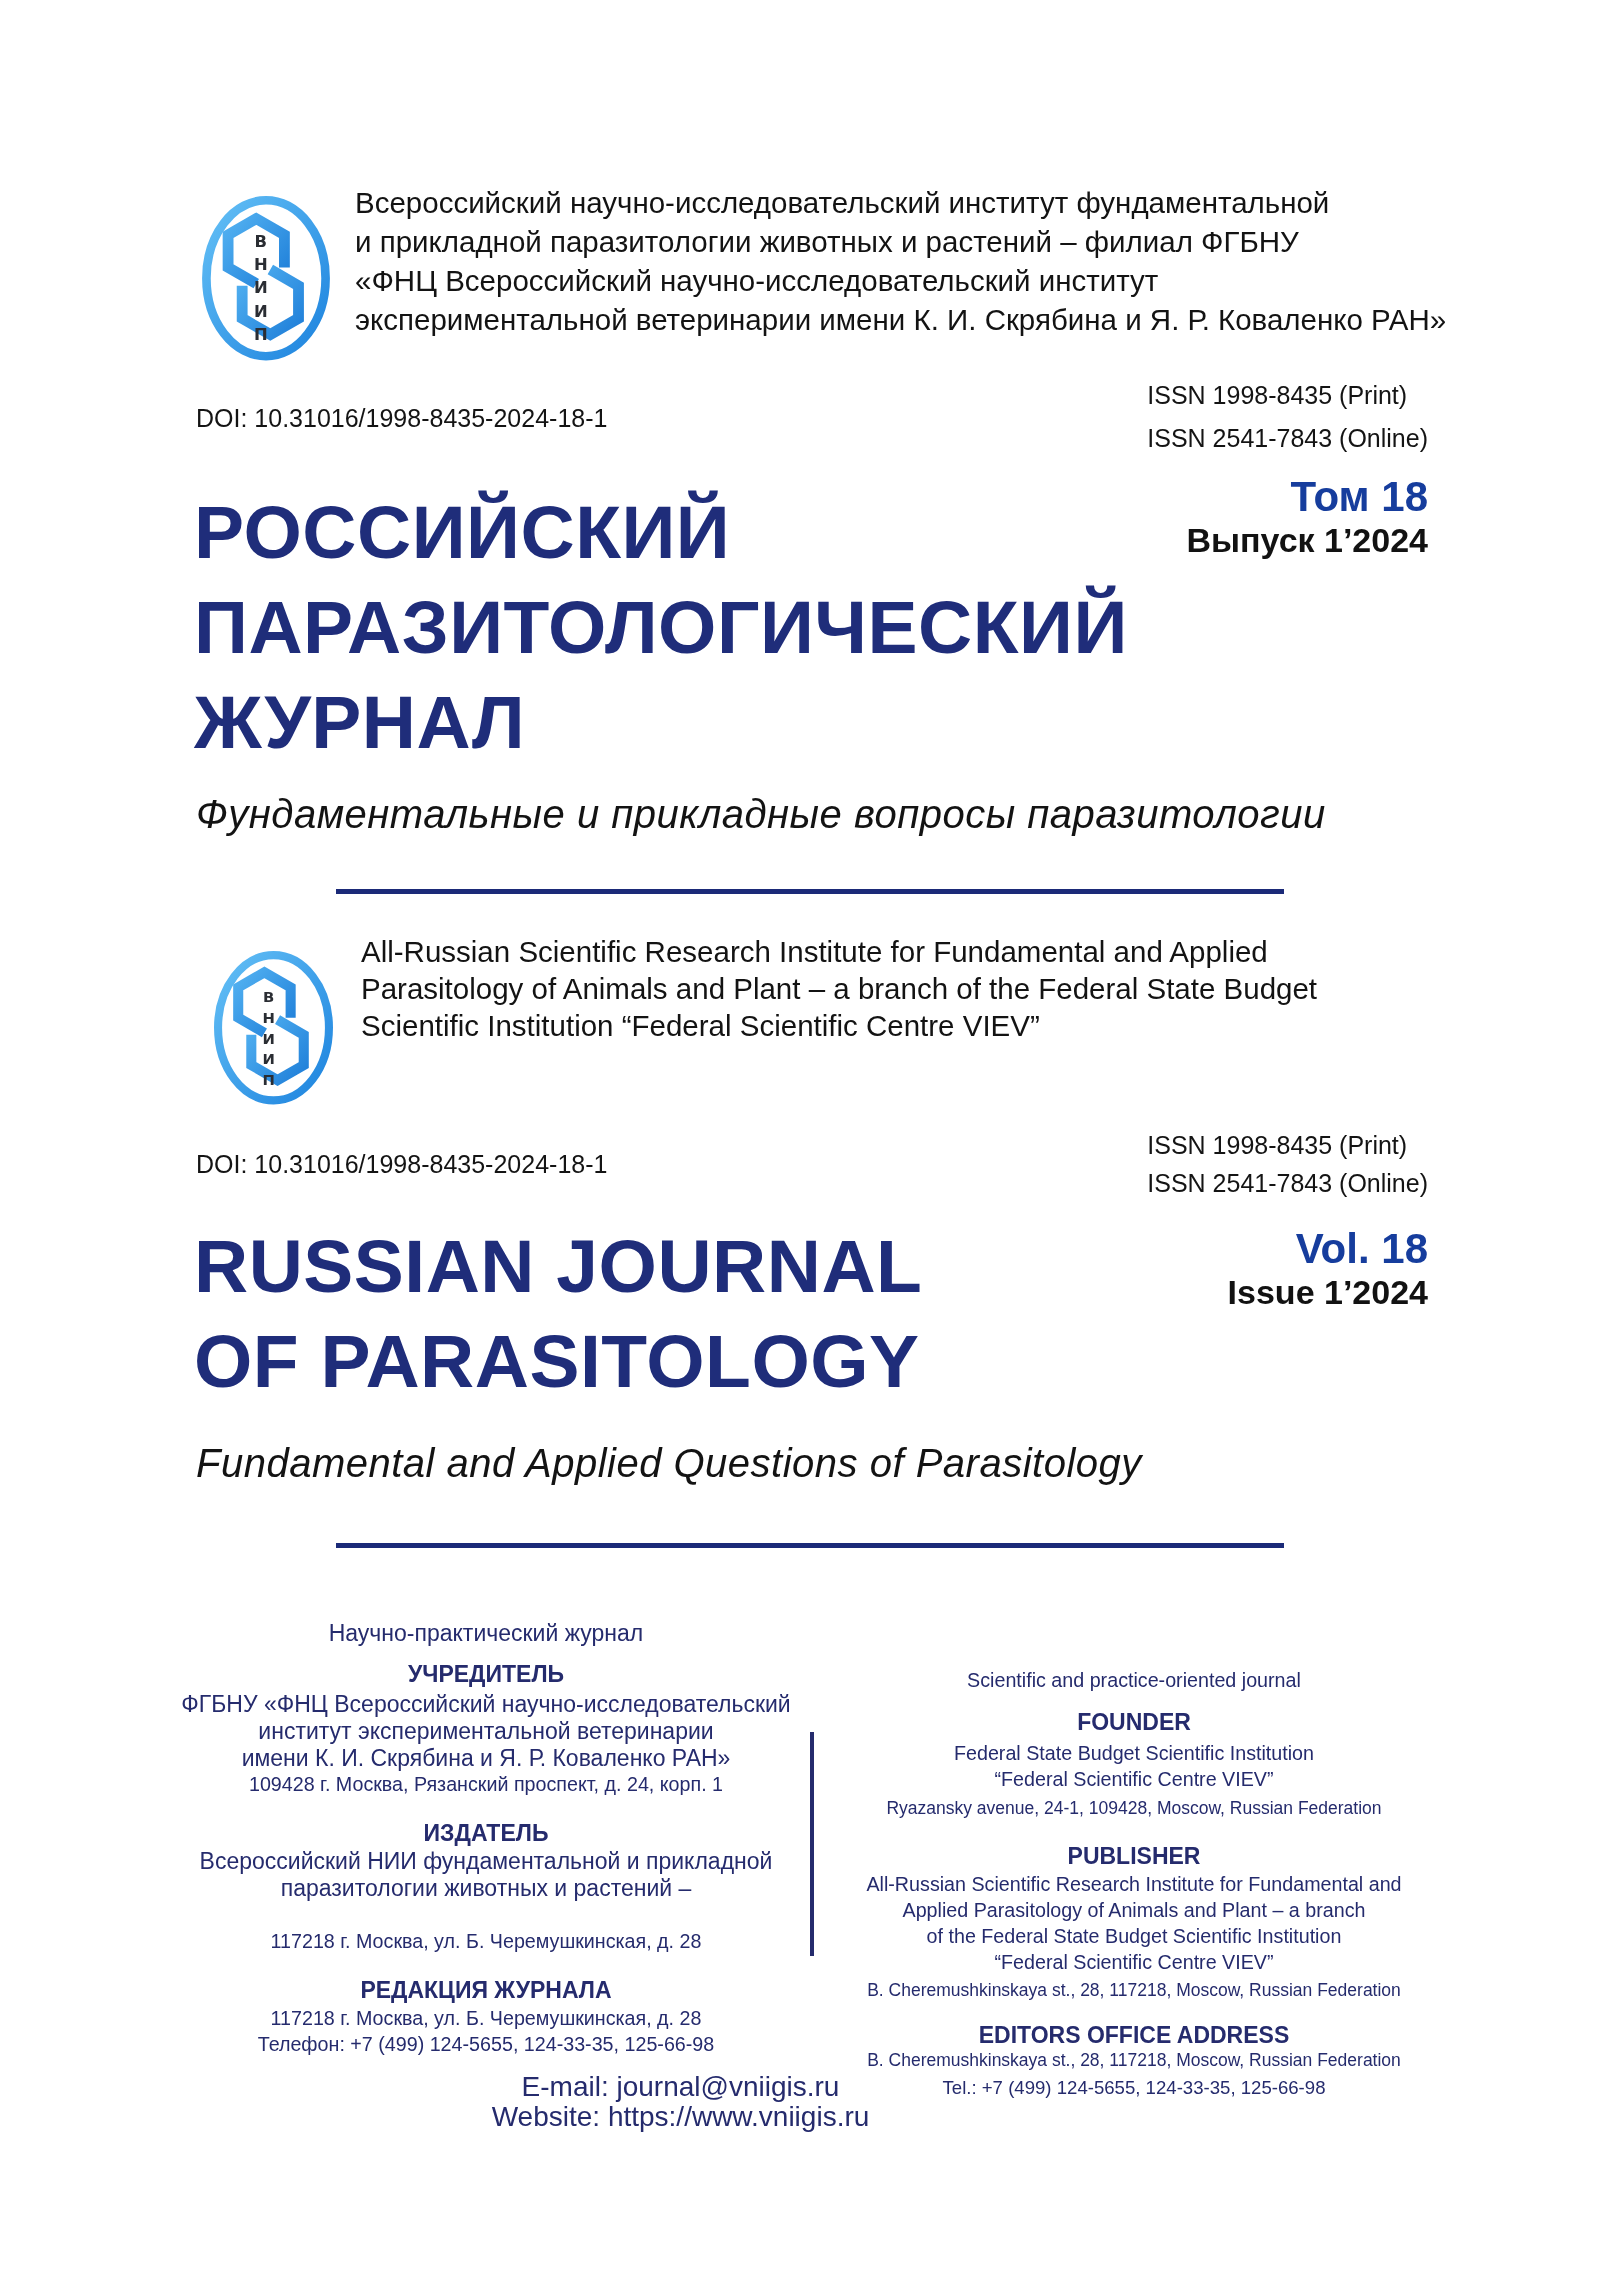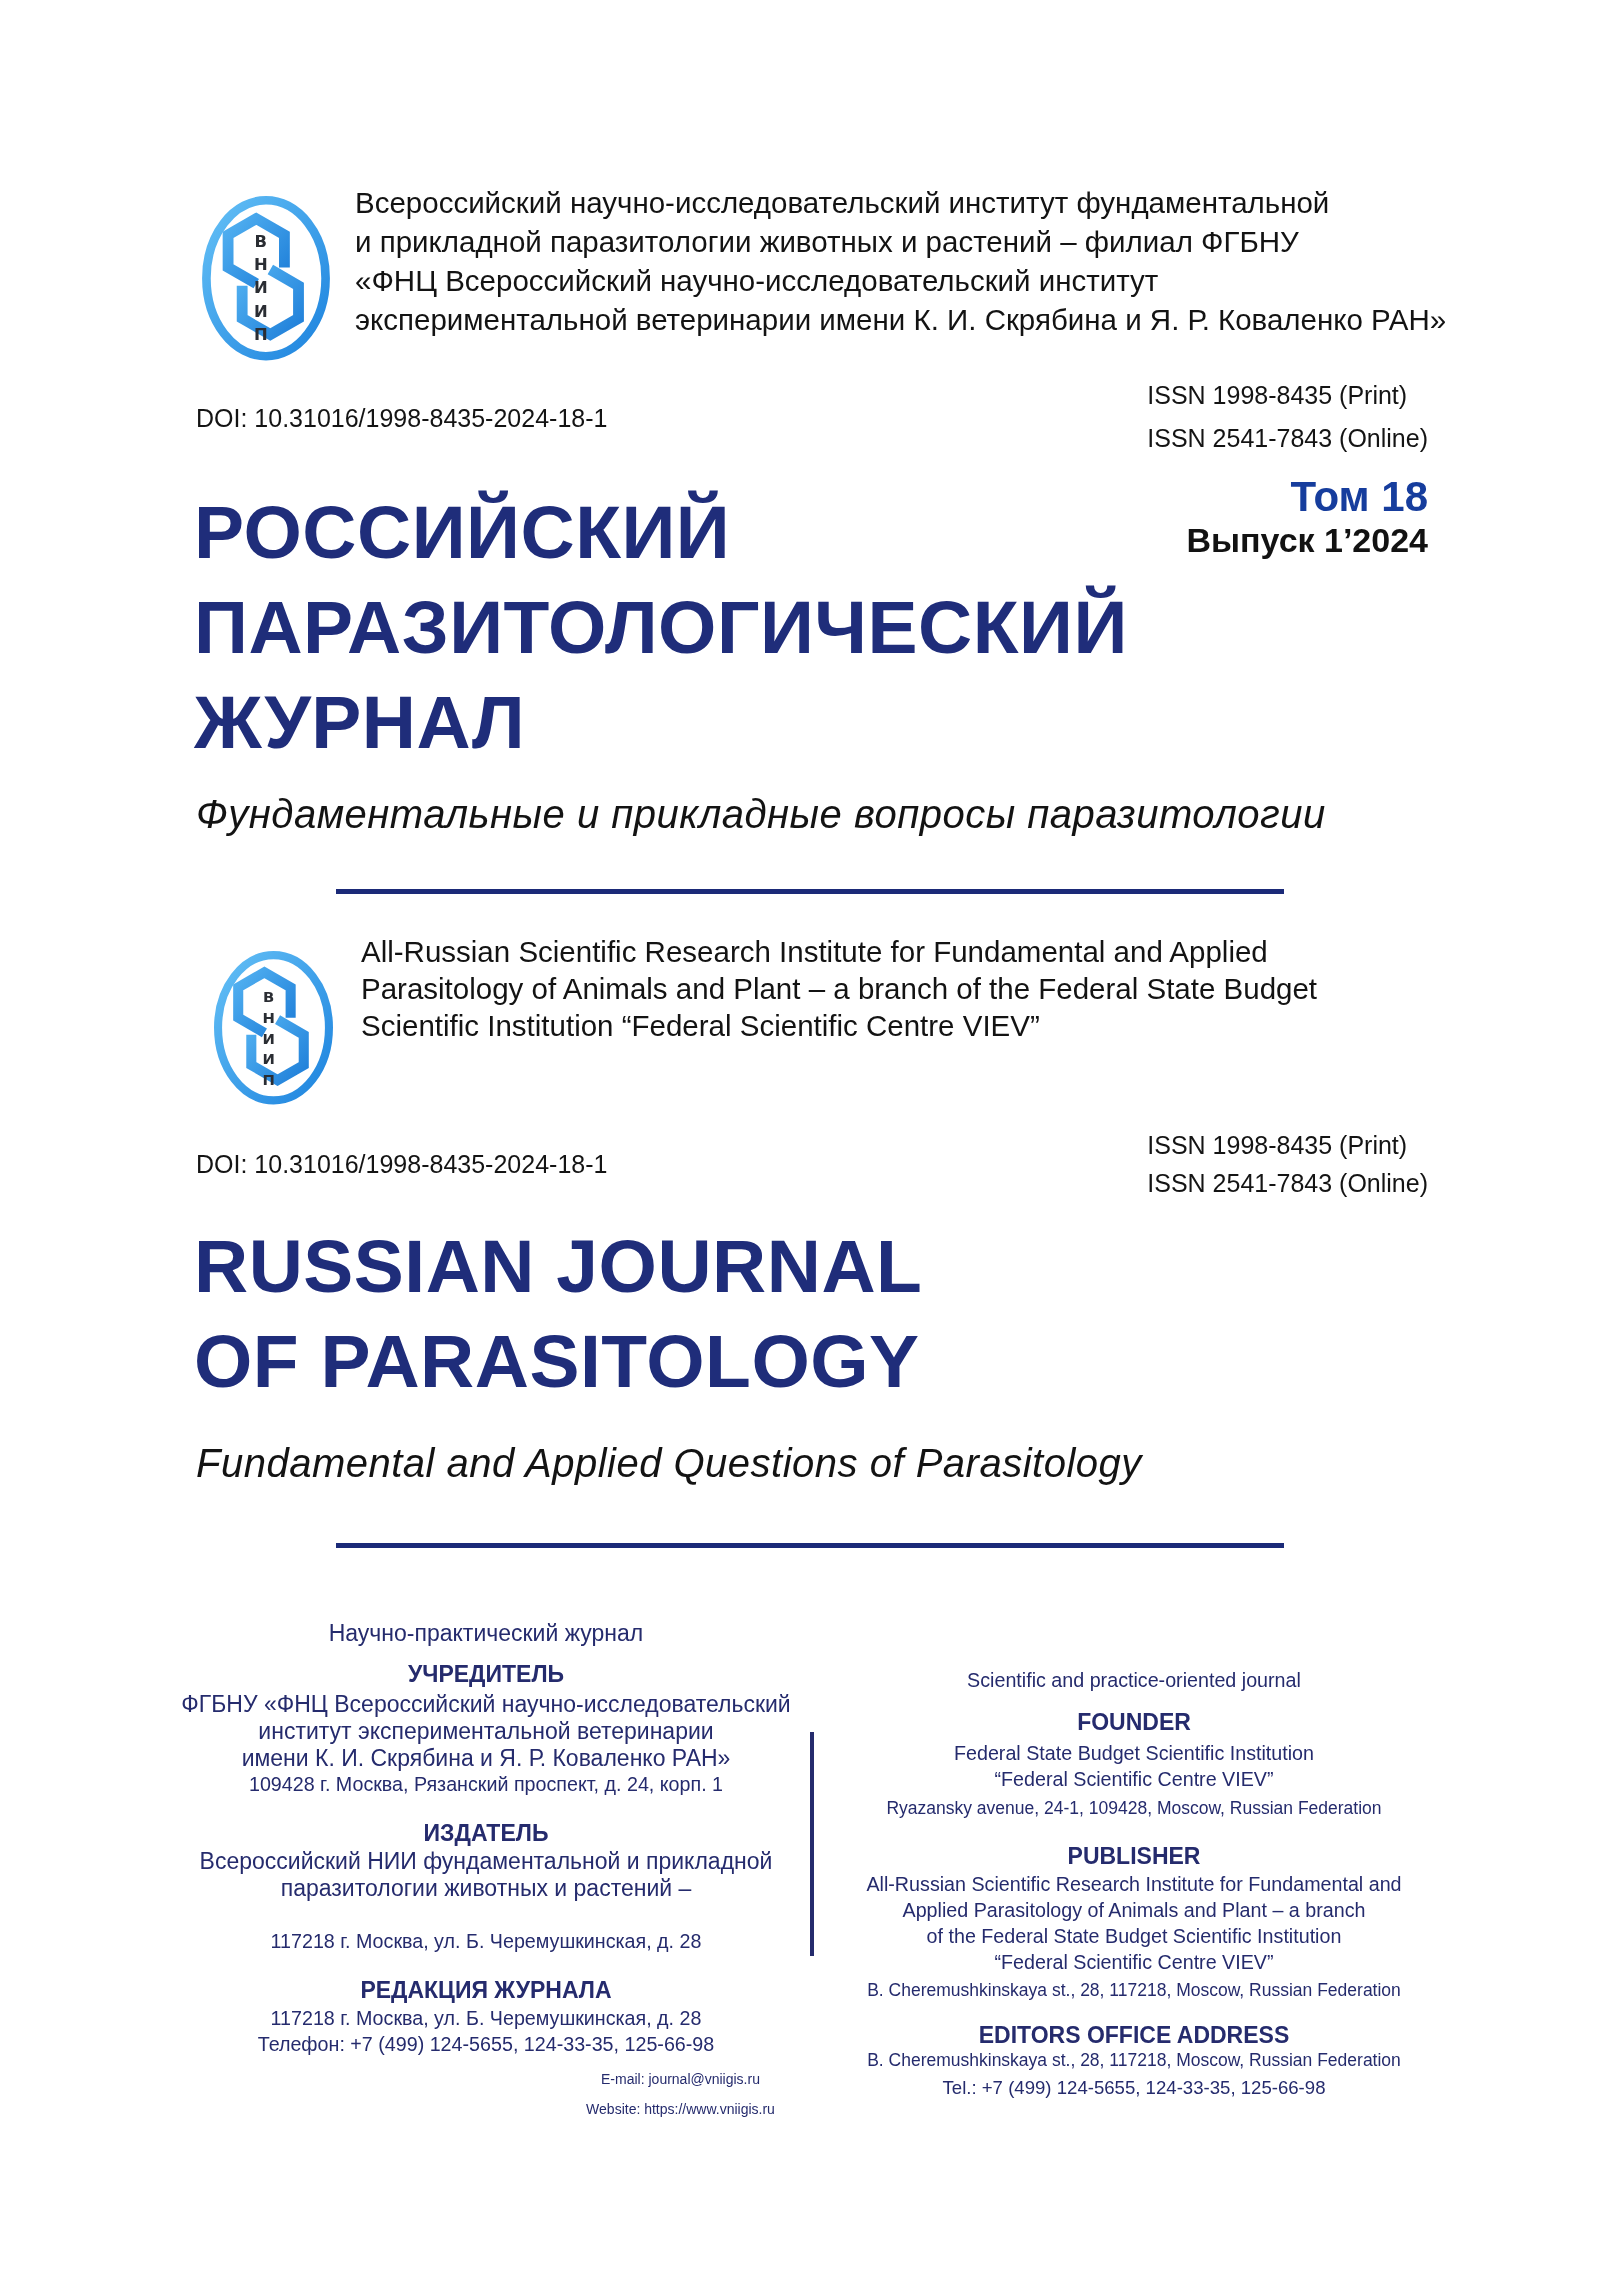--- a/index.html
+++ b/index.html
@@ -75,21 +75,21 @@
   .lt-phone{top:425px;}
   
   .rt-type{top:13px;}  .rt-founder-h{top:53px;}  .rt-founder{top:84px;}
   .rt-addr1{top:142px;} .rt-pub-h{top:187px;}     .rt-pub{top:215px;}
   .rt-addr2{top:324px;} .rt-edit-h{top:366px;}    .rt-addr3{top:394px;}
   .rt-tel{top:421px;}
 
   #vrule{left:810px; top:1732px; width:4.4px; height:224px; background:var(--footer_navy,#252b6d);}
 
   
-  .contact-line{left:0; width:1361px; text-align:center; color:var(--footer_navy,#252b6d); font-size:14px;}
+  .contact-line{left:0; width:1361px; text-align:center; color:var(--footer_navy,#252b6d); font-size:28px;}
   #email{top:2071px;}
   #website{top:2101px;}
 </style>
 </head>
 <body>
 
 <div class="page">
 
   <div class="logo" id="logo-ru">
     <svg viewBox="0 0 240 305">
@@ -167,20 +167,24 @@
   <div class="abs issn" id="issn-en">
     <div>ISSN 1998-8435 (Print)</div>
     <div>ISSN 2541-7843 (Online)</div>
   </div>
 
   <div class="abs jtitle" id="title-en">
     <div>RUSSIAN JOURNAL</div>
     <div>OF PARASITOLOGY</div>
   </div>
 
+  <div class="abs volblock" id="vol-en">
+    <div class="vol">Vol. 18</div>
+    <div class="iss">Issue 1’2024</div>
+  </div>
 
   <div class="abs subtitle" id="sub-en">Fundamental and Applied Questions of Parasitology</div>
 
   <div class="abs hr" id="divider-2"></div>
 
   <div class="fcol" id="f-left">
     <div class="f-type lt-type">Научно-практический журнал</div>
     <div class="f-head lt-founder-h">УЧРЕДИТЕЛЬ</div>
     <div class="f-body lt-founder">
       <div>ФГБНУ «ФНЦ Всероссийский научно-исследовательский</div>

